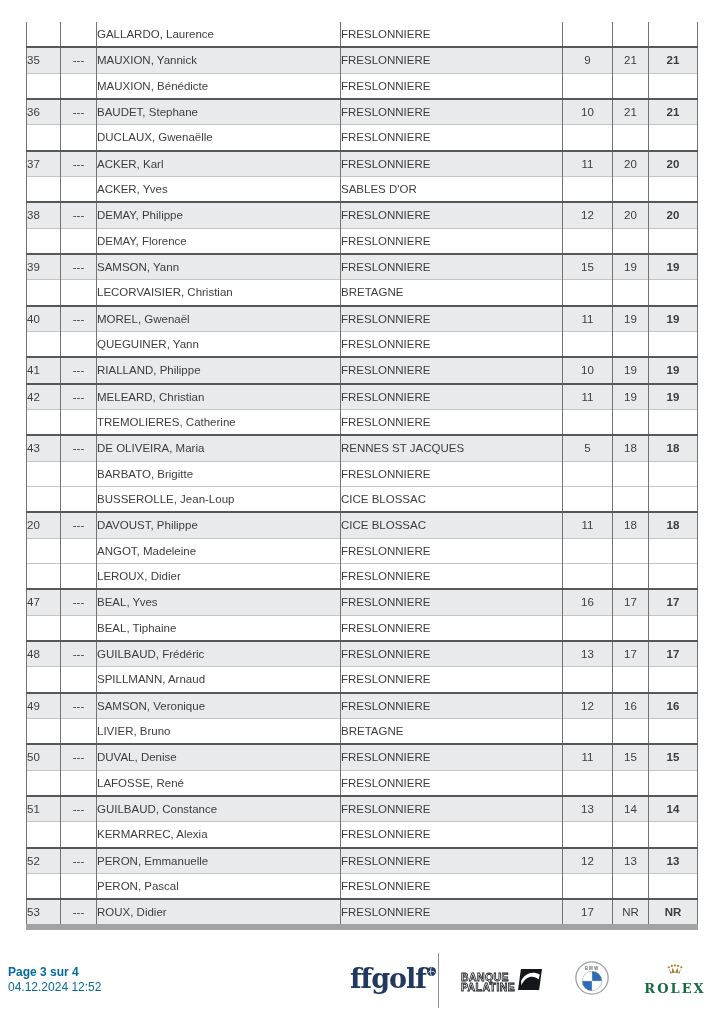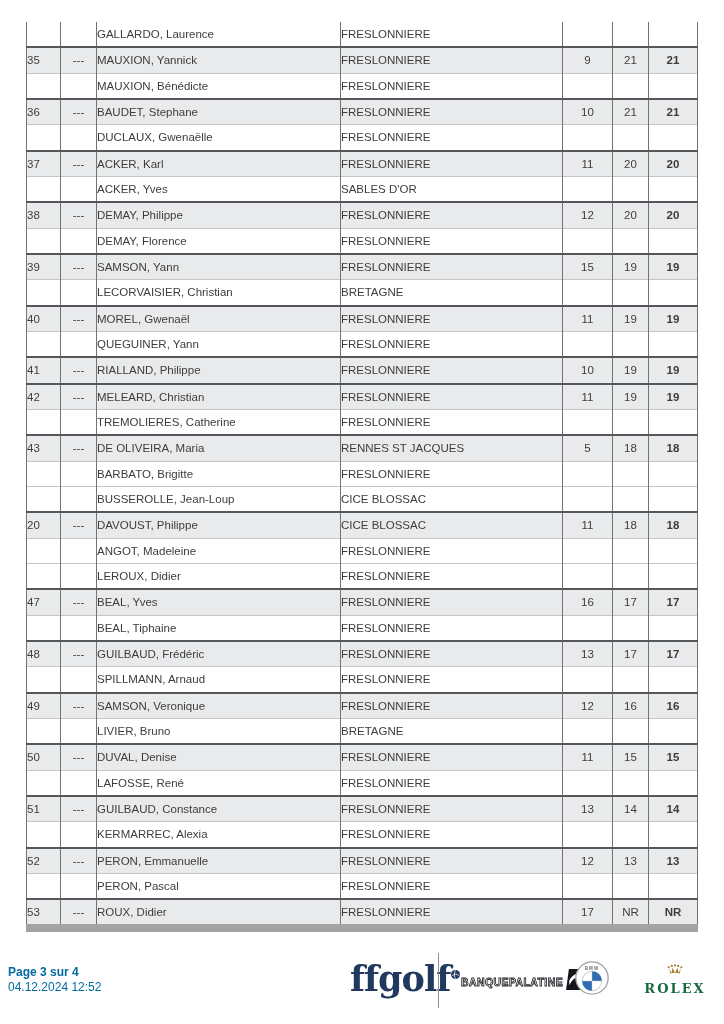--- a/index.html
+++ b/index.html
@@ -26,55 +26,55 @@
     color: #3d3d3d;
     border-left: 1px solid #737373;
     white-space: nowrap;
     overflow: hidden;
     vertical-align: middle;
   }
   .results-table td:last-child { border-right: 1px solid #737373; }
   tr.main-row td { background: #e8eaec; border-top: 2px solid #55575a; }
   tr.sub-row  td { border-top: 1px solid #c4c4c4; }
   tbody tr:first-child td { border-top: none; }
-  tbody tr:last-child  td { border-bottom: 8px solid #a3a3a3; }
+  tbody tr:last-child  td { border-bottom: 6px solid #a3a3a3; }
 
   .col-rank  { text-align: left; font-weight: normal; color: #2e2e2e; }
   .col-pos   { text-align: center; color: #4a4a4a; }
   .col-name  { padding-left: 7px; }
   .col-club  { padding-left: 7px; }
   .col-n1, .col-n2 { text-align: center; }
   .col-n3    { text-align: center; font-weight: bold; color: #2e2e2e; }
 
   
   .page-info {
     position: absolute; left: 8px; top: 965px;
     font-size: 12px; line-height: 15px; color: #0369a1;
   }
   .page-label { font-weight: bold; }
 
   .ffgolf-logo {
     position: absolute; left: 350px; top: 966px;
     font-family: "DejaVu Serif", serif;
-    font-weight: bold; font-size: 35px; line-height: 26px;
+    font-weight: bold; font-size: 27px; line-height: 26px;
     color: #21395e; letter-spacing: -1px;
   }
   .ffgolf-globe { position: relative; top: -12px; left: 1px; }
 
   .footer-divider {
     position: absolute; left: 438px; top: 953px;
     width: 1px; height: 55px; background: #8f8f8f;
   }
 
   .banque-logo {
     position: absolute; left: 461px; top: 968px;
     display: flex; align-items: center; gap: 3px;
   }
   .bp-words {
-    display: flex; flex-direction: row;
+    display: flex; flex-direction: column;
     font-size: 10.5px; font-weight: 700;
     letter-spacing: 0.4px; line-height: 10px;
     color: #222;
   }
   @supports (-webkit-text-stroke: 1px #000) {
     .bp-words { color: #fff; -webkit-text-stroke: 0.8px #17191d; }
   }
 
   .bmw-logo { position: absolute; left: 575px; top: 961px; }
 

